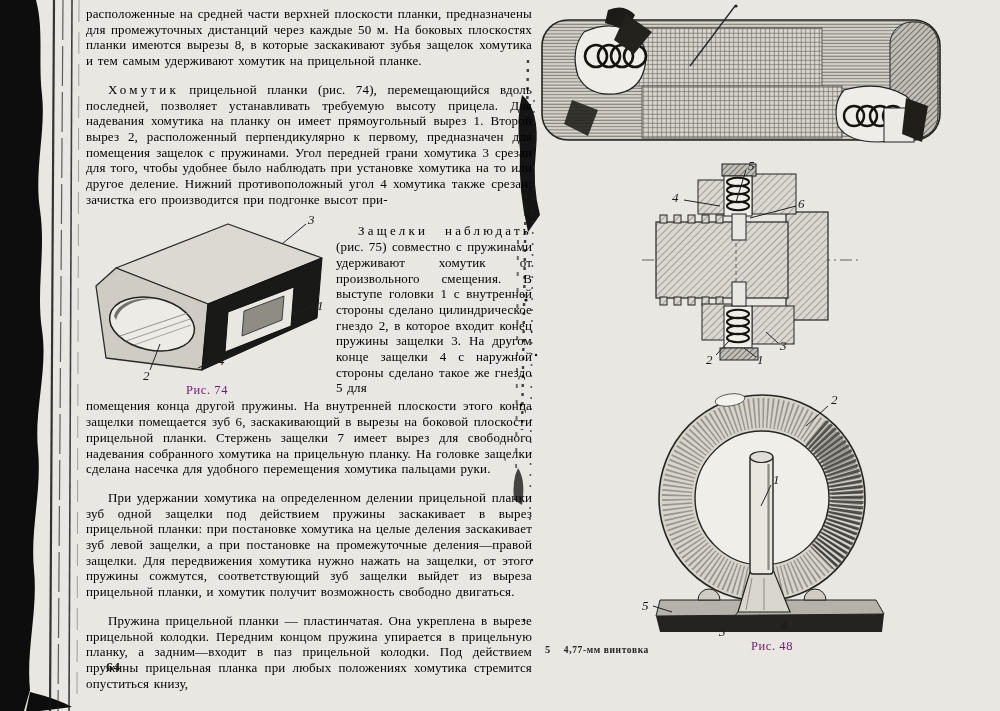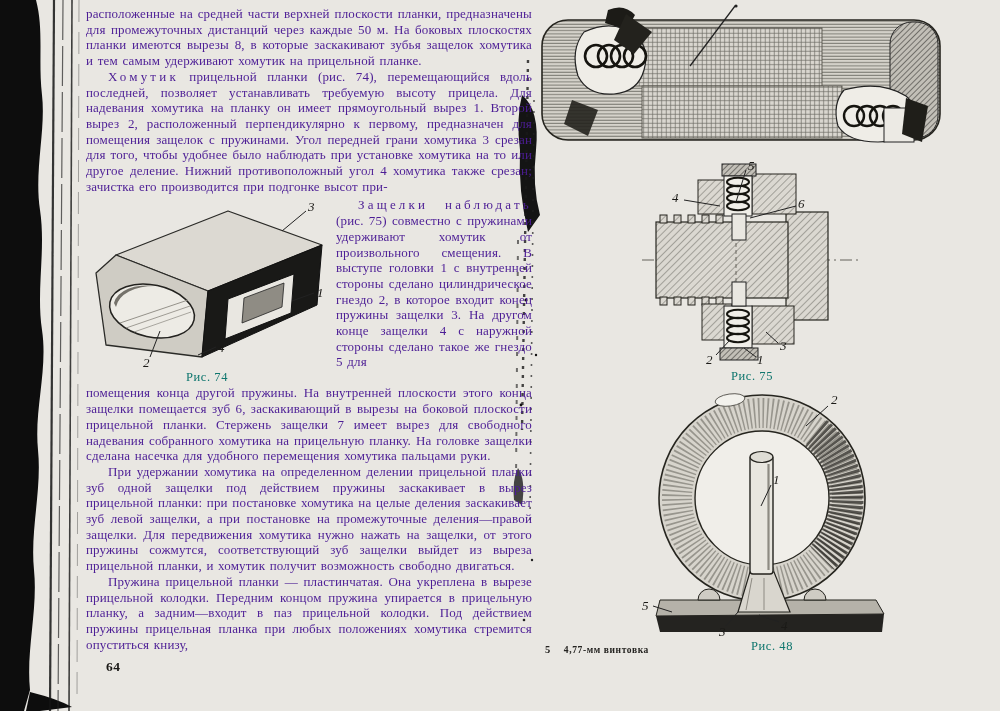--- a/index.html
+++ b/index.html
@@ -10,30 +10,30 @@
     color:#1b1a17;
   }
   .abs{position:absolute;}
   
   .left-page{
     position:absolute;left:86px;top:6px;width:446px;height:700px;
     overflow:hidden;
   }
   .txt{
     margin:0;font-size:13px;line-height:15.7px;text-align:justify;
-    letter-spacing:.15px;word-spacing:1.2px;color:#4c1d95;
-  }
-  .ind{text-indent:22px;}
+    letter-spacing:.15px;word-spacing:1.2px;color:#000000;
+  }
+  .ind{text-indent:22px;margin-top:13px;}
   .sperr{letter-spacing:3.2px;}
   .figrow{display:flex;gap:8px;margin-top:3px;}
   .fig74wrap{width:242px;flex:none;}
   .narrowcol{flex:1;min-width:0;}
   .cap{
     text-align:center;font-size:12.5px;letter-spacing:.6px;margin-top:1px;
-    color:#0f766e;
+    color:#701a75;
   }
   figure{margin:0;padding:0;}
   .pagenum{
     position:absolute;left:20px;top:653px;
     font-weight:bold;font-size:13.5px;letter-spacing:.5px;
   }
   
   .fig-top{position:absolute;left:538px;top:4px;}
   .fig75{position:absolute;left:640px;top:156px;width:224px;}
   .fig76{position:absolute;left:626px;top:386px;width:292px;}
@@ -226,21 +226,20 @@
     <text class="lbl" x="32" y="46">4</text>
     <line x1="156" y1="50" x2="110" y2="62" stroke="#222" stroke-width="1"></line>
     <text class="lbl" x="158" y="52">6</text>
     <line x1="138" y1="187" x2="126" y2="176" stroke="#222" stroke-width="1"></line>
     <text class="lbl" x="140" y="194">3</text>
     <line x1="116" y1="201" x2="104" y2="192" stroke="#222" stroke-width="1"></line>
     <text class="lbl" x="117" y="208">1</text>
     <line x1="76" y1="199" x2="90" y2="184" stroke="#222" stroke-width="1"></line>
     <text class="lbl" x="66" y="208">2</text>
   </svg>
-  <figcaption class="cap">Рис. 75</figcaption>
 </figure>
 
 <figure class="fig76">
   <svg width="292" height="252" viewBox="0 0 292 252">
     <circle cx="136" cy="112" r="103" fill="#d7d4cc" stroke="#26251f" stroke-width="1.6"></circle>
     <circle cx="136" cy="112" r="85" fill="none" stroke="#57554e" stroke-width="30" stroke-dasharray="1.6 2.8" opacity="0.5"></circle>
     <path d="M190,47 A85,85 0 0 1 196,172" stroke="#1f1e19" stroke-width="34" fill="none" opacity="0.7" stroke-dasharray="2.5 2"></path>
     <circle cx="136" cy="112" r="67" fill="#f0eee9" stroke="#26251f" stroke-width="1.4"></circle>
     <ellipse cx="104" cy="14" rx="15" ry="6" fill="#f2f1ec" stroke="#44423c" stroke-width="0.8" transform="rotate(-8 104 14)"></ellipse>
 

